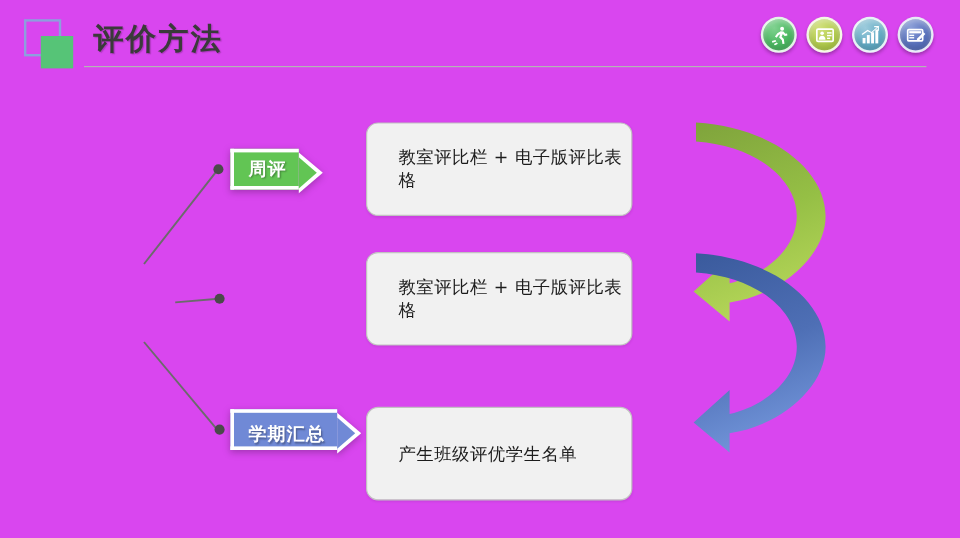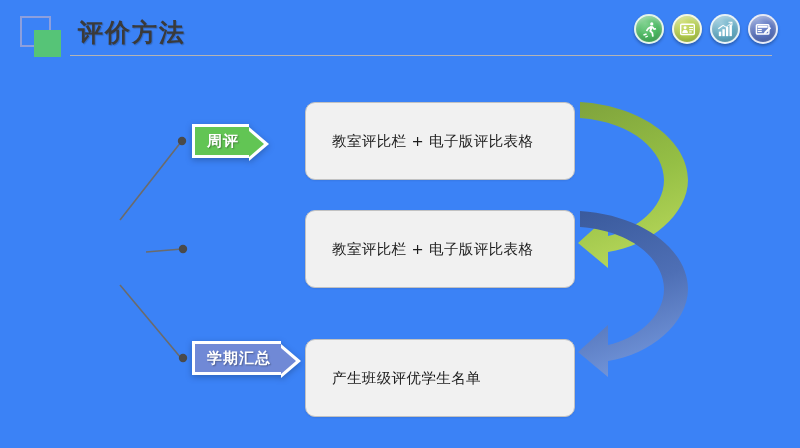--- a/index.html
+++ b/index.html
@@ -4,21 +4,21 @@
 <style>
   html, body {
     margin: 0;
     padding: 0;
     background: #ffffff;
   }
   #slide {
     position: relative;
     width: 800px;
     height: 448px;
-    background: #3b82f6;
+    background: #d946ef;
     overflow: hidden;
     font-family: "DejaVu Sans", "Liberation Sans", sans-serif;
   }
 
   
   #header-logo {
     position: absolute;
     left: 18px;
     top: 14px;
     width: 48px;
@@ -172,27 +172,27 @@
     position:absolute; right: -15px; top: 4px;
     width: 0; height: 0;
     border-top: 13px solid transparent;
     border-bottom: 13px solid transparent;
   }
 
   .chev-week  .body { background: #62c554; }
   .chev-week  .tip-inner { border-left: 15px solid #62c554; }
   .chev-month .body { background: #74b8d4; }
   .chev-month .tip-inner { border-left: 15px solid #74b8d4; }
-  .chev-term  .body { background: #7089d6; }
+  .chev-term  .body { background: #7089d6; align-items: flex-end; }
   .chev-term  .tip-inner { border-left: 15px solid #7089d6; }
 
   
   .cbox {
     position: absolute;
-    width: 270px;
+    width: 222px;
     height: 78px;
     border: 1px solid #c2c2c2;
     border-radius: 10px;
     background: #f1f1f1;
     box-sizing: border-box;
     display: flex;
     align-items: center;
     padding-left: 26px;
     font-size: 14.5px;
     color: #1c1c1c;

